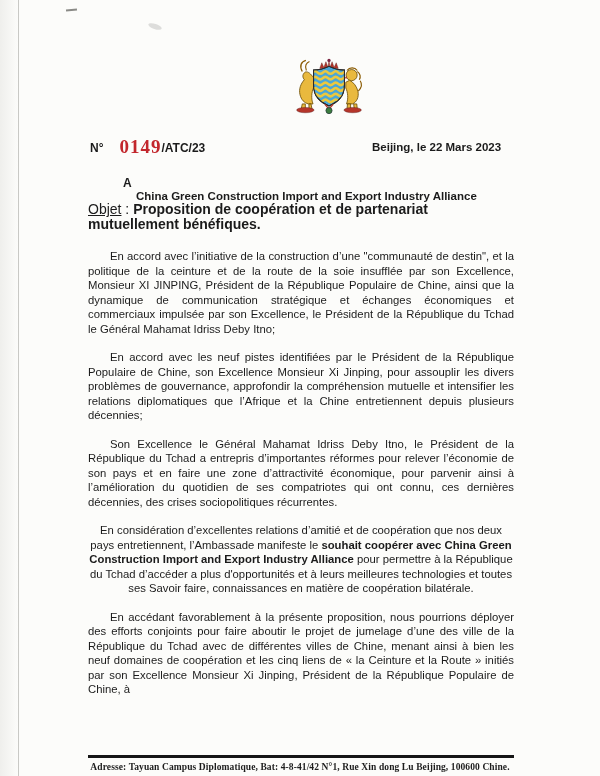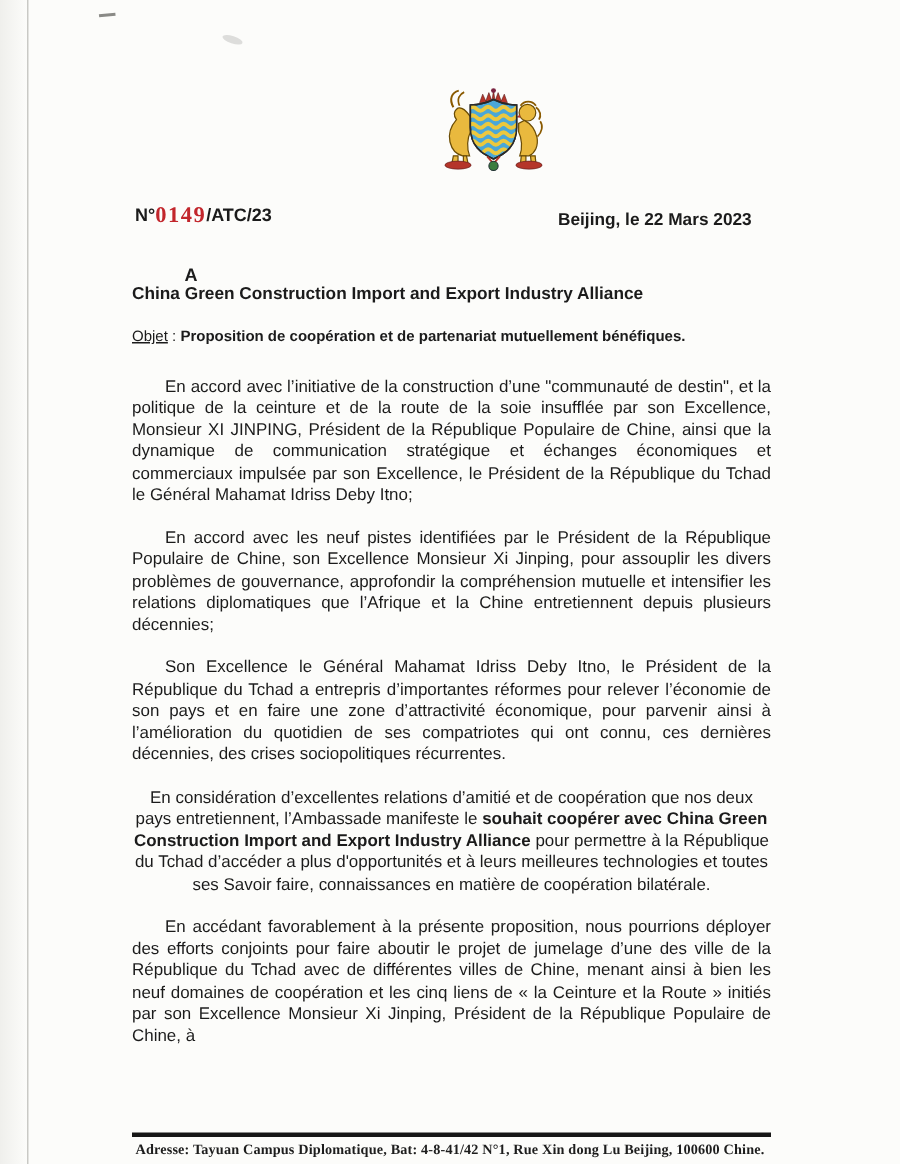--- a/index.html
+++ b/index.html
@@ -19,29 +19,29 @@
   .hdr-left .l2{margin-top:13px;}
   .rule{border-top:1.6px solid #2a2a2a;height:0;}
   .r1{width:70px;margin:5px 0 0 25px;}
   .r2{width:61px;margin:6px 0 0 32px;}
   .hdr-right{position:absolute;left:372px;top:70px;font-weight:bold;font-size:11px;letter-spacing:.2px;}
   .r3{width:47px;margin:10px 0 0 31px;}
   .emblem{position:absolute;left:293px;top:57px;}
 
   
   .refline{position:absolute;left:90px;top:136px;font-weight:bold;font-size:12px;}
-  .refnum{font-family:"Liberation Serif",serif;font-size:15px;font-weight:600;color:#c2262c;letter-spacing:1px;vertical-align:-1px;}
+  .refnum{font-family:"Liberation Serif",serif;font-size:19px;font-weight:600;color:#c2262c;letter-spacing:1px;vertical-align:-1px;margin-left:16px;}
   .dateline{position:absolute;left:372px;top:141px;font-weight:bold;font-size:11.5px;}
 
   
   .body{position:absolute;left:88px;top:176px;width:426px;}
   .to{margin-left:35px;font-weight:bold;font-size:12px;}
   .addr-name{margin-top:13px;font-weight:bold;font-size:11.5px;}
-  .addr-org{font-weight:bold;font-size:11.5px;}
-  .objet{margin-top:16px;font-size:10px;line-height:14.5px;}
+  .addr-org{font-weight:bold;font-size:11.5px;margin-left:48px;}
+  .objet{font-size:14px;line-height:14.5px;}
   .objet-label{text-decoration:underline;}
   .objet-text{font-weight:bold;}
   #paragraphs{margin-top:18px;}
   .para{margin:0 0 14px 0;font-size:11.3px;line-height:14.5px;text-align:justify;}
   .para.indent{text-indent:22px;}
   .para.ragged{text-align:center;}
   .b{font-weight:bold;}
 
   
   .footer-rule{position:absolute;left:88px;right:86px;top:755px;height:3px;background:#161616;}

